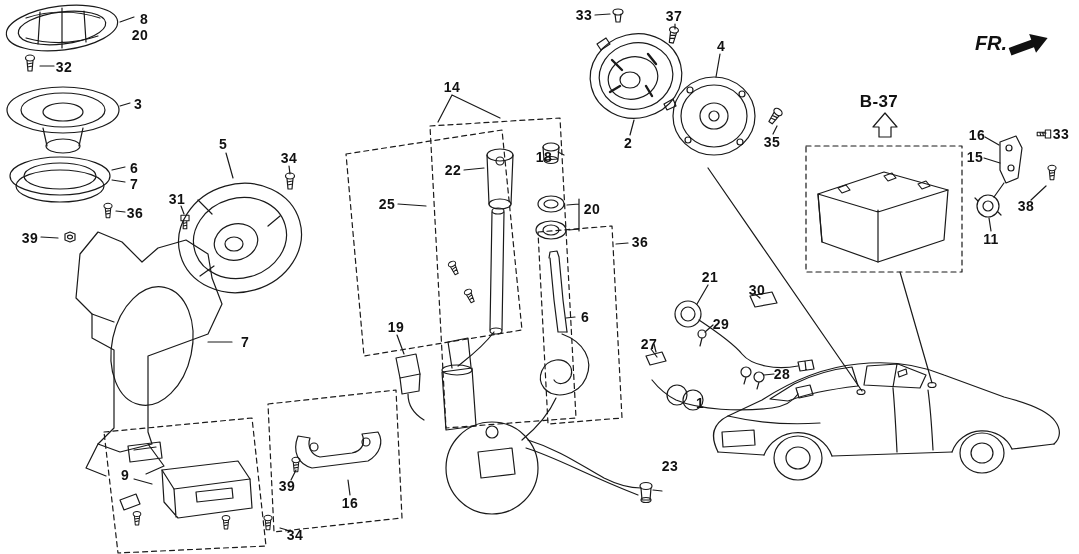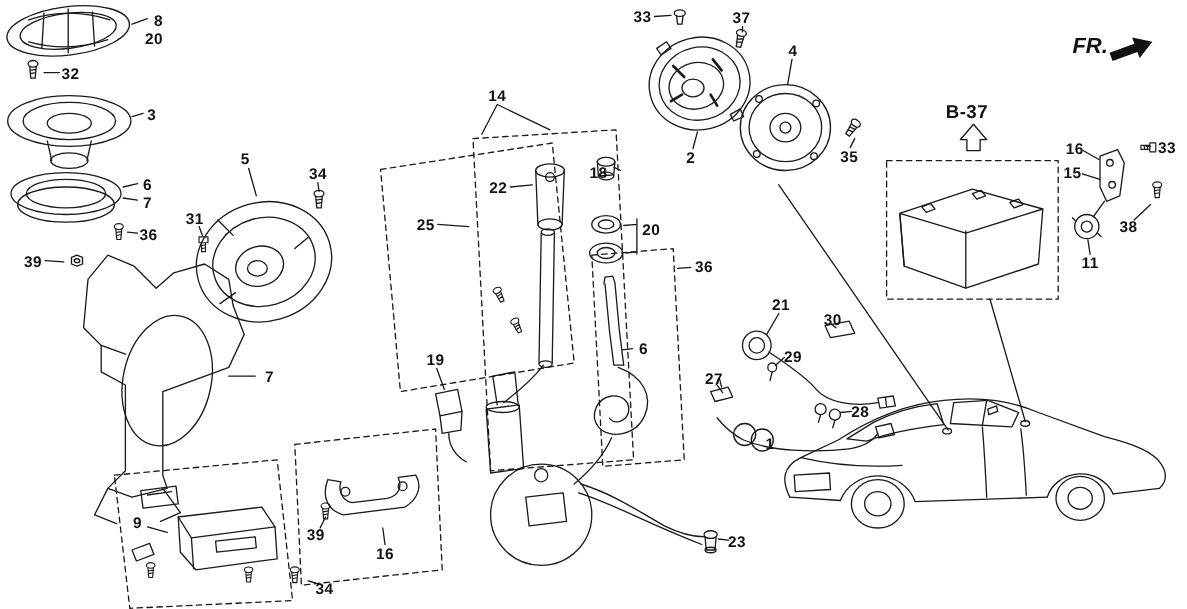--- a/index.html
+++ b/index.html
@@ -288,17 +288,17 @@
 <div class="callout" style="left:975px;top:157px">15</div>
 <div class="callout" style="left:1061px;top:134px">33</div>
 <div class="callout" style="left:1026px;top:206px">38</div>
 <div class="callout" style="left:991px;top:239px">11</div>
 <div class="callout" style="left:710px;top:277px">21</div>
 <div class="callout" style="left:721px;top:324px">29</div>
 <div class="callout" style="left:649px;top:344px">27</div>
 <div class="callout" style="left:782px;top:374px">28</div>
 <div class="callout" style="left:757px;top:290px">30</div>
 <div class="callout" style="left:700px;top:403px">1</div>
-<div class="callout" style="left:670px;top:492px">23</div>
+<div class="callout" style="left:670px;top:466px">23</div>
 
 <div class="fr" style="left:991px;top:43px">FR.</div>
 
 </div>
 
 </body></html>

